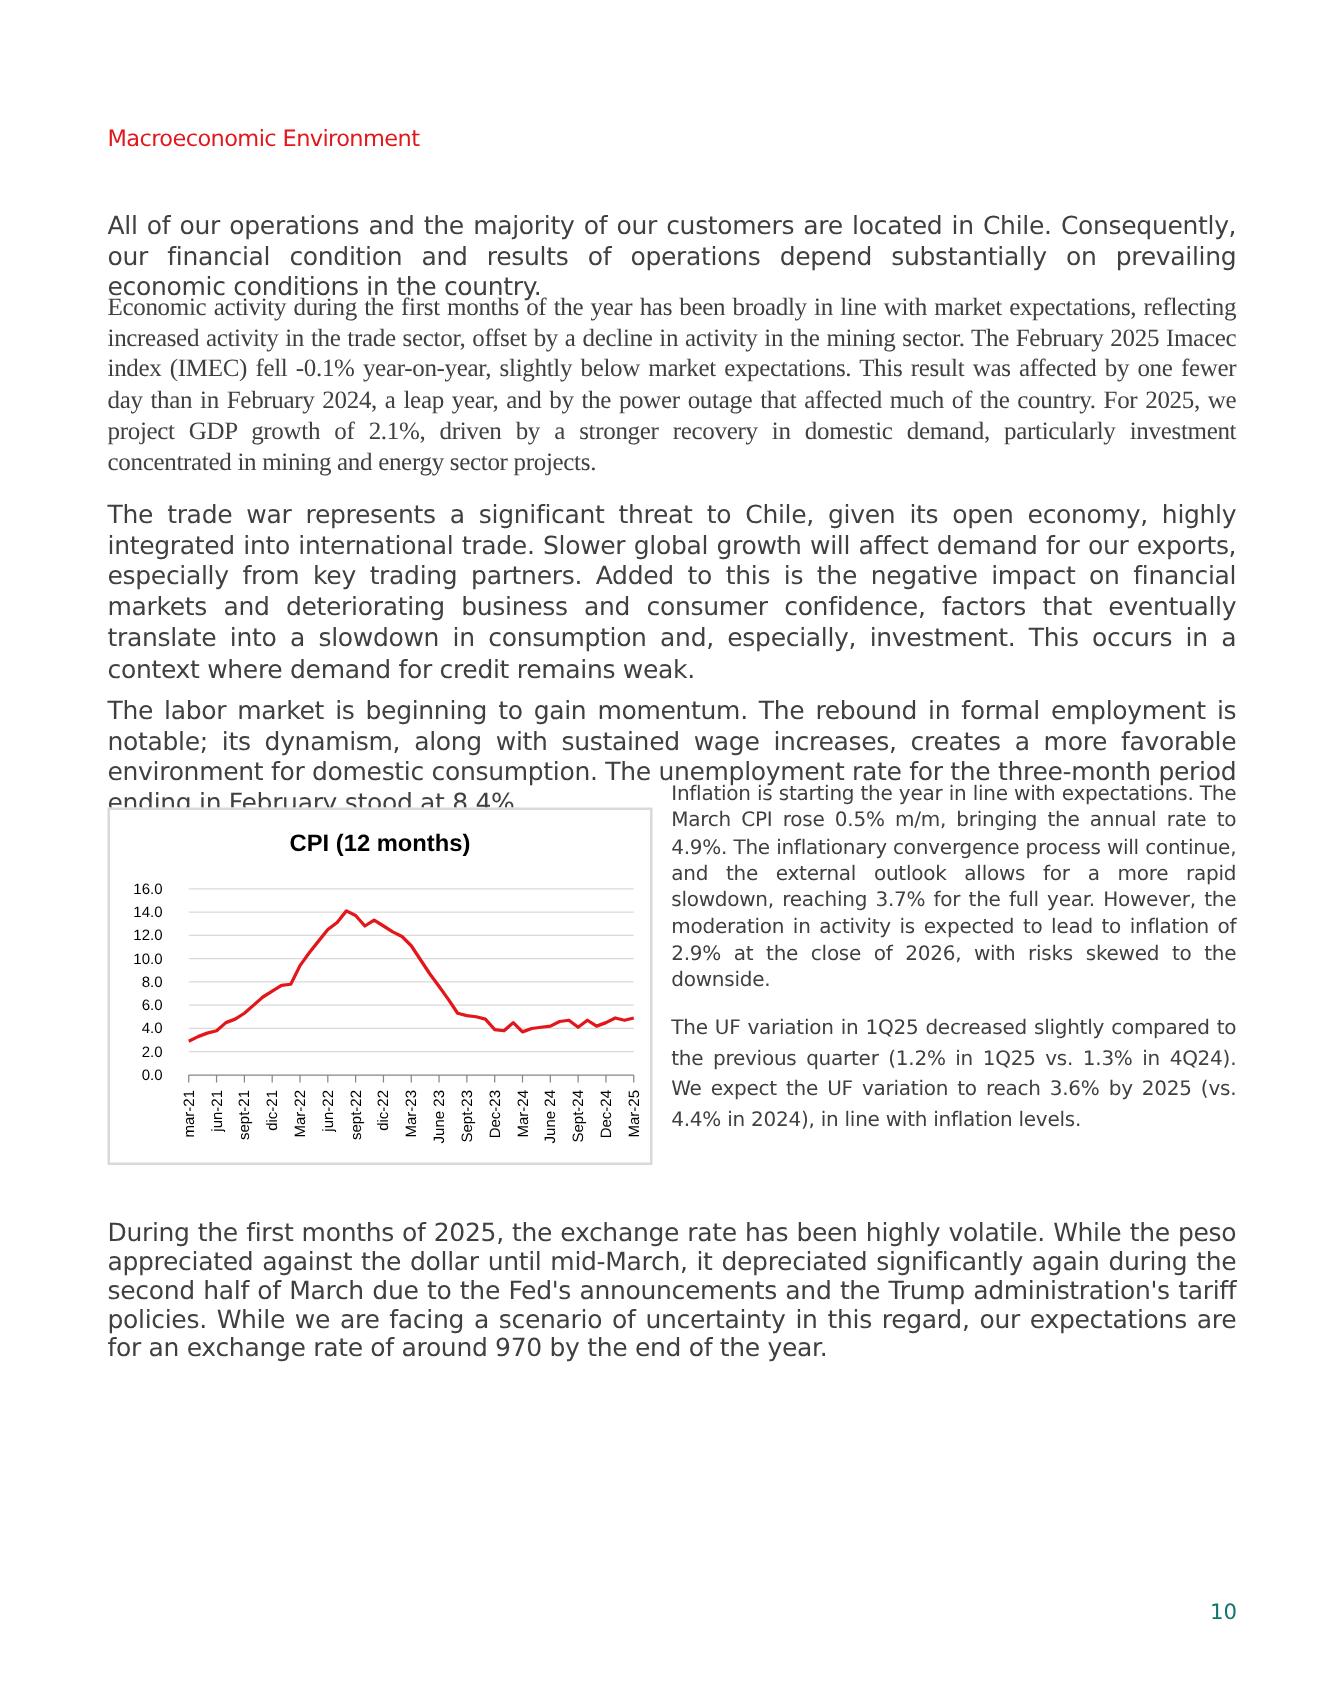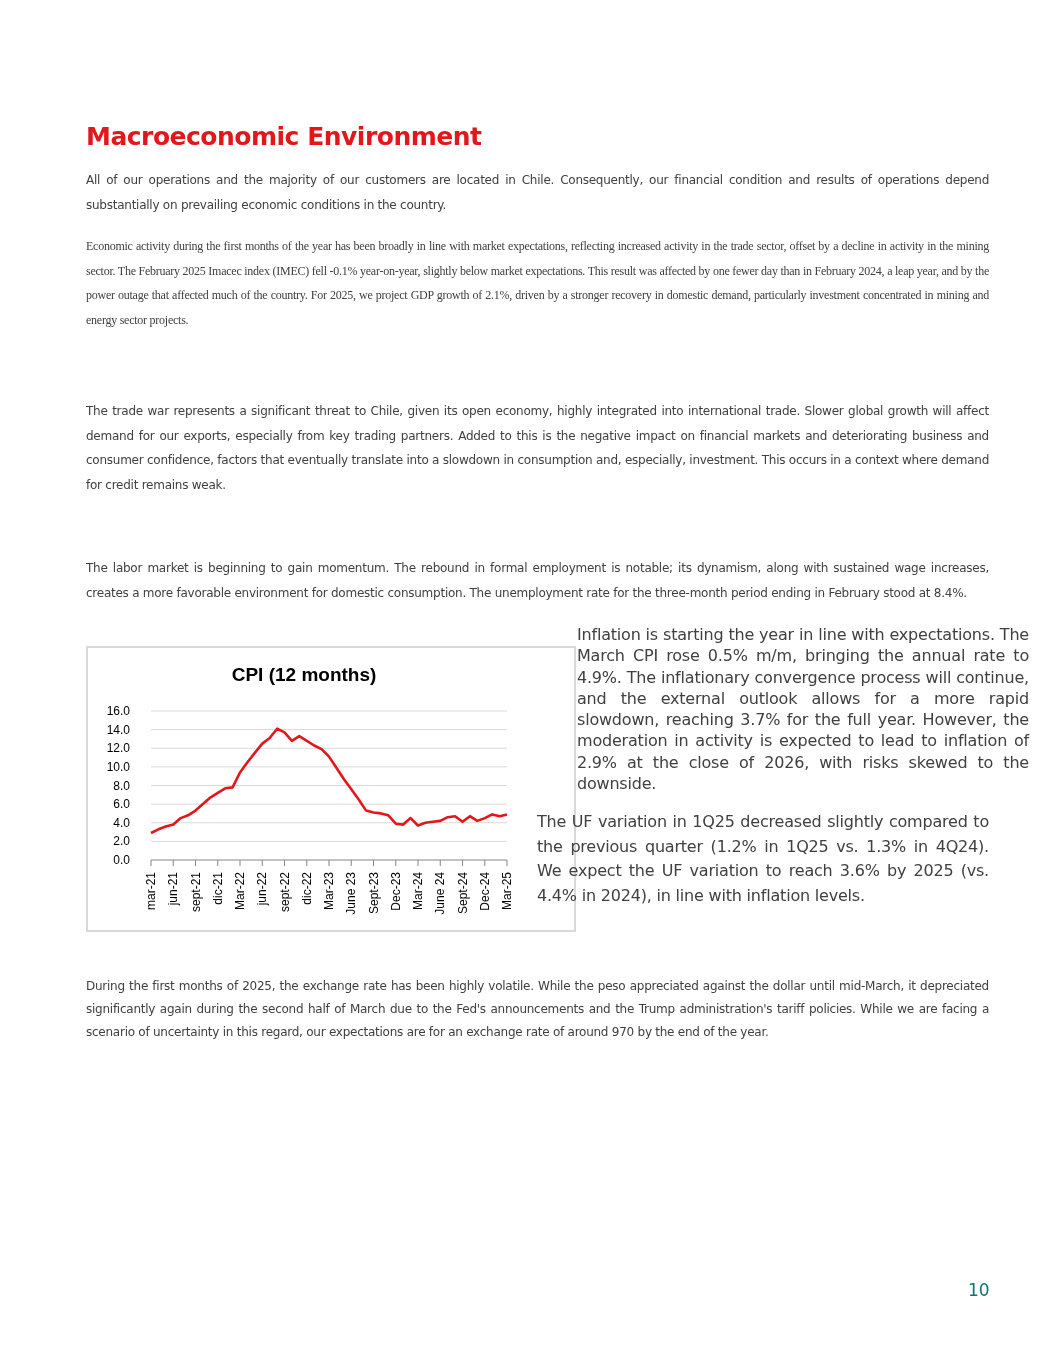--- a/index.html
+++ b/index.html
@@ -1,31 +1,31 @@
 <!DOCTYPE html>
 <html><head>
 <meta charset="utf-8">
 <style>
   html, body { margin: 0; padding: 0; background: #ffffff; }
   body { width: 1055px; height: 1365px; position: relative; overflow: hidden;
          font-family: "DejaVu Sans", sans-serif; color: #3c3c3c; }
-  .title { position: absolute; left: 86px; top: 122px; margin: 0; font-weight: bold;
-           font-size: 25px; color: #e3171b; letter-spacing: -0.5px; }
-  .para { position: absolute; left: 86px; width: 903px; margin: 0; font-size: 12px;
+  .title { position: absolute; left: 86px; top: 101px; margin: 0; font-weight: normal;
+           font-size: 18px; color: #e3171b; letter-spacing: -0.5px; }
+  .para { position: absolute; left: 86px; width: 903px; margin: 0; font-size: 20px;
           line-height: 24.7px; text-align: justify; color: #404040; letter-spacing: -0.25px; }
   #p1 { top: 168px; }
   #p2 { top: 234px; font-family: Liberation Serif, serif; }
   #p3 { top: 399px; }
   #p4 { top: 556px; }
   #p7 { top: 975px; line-height: 23px; }
   .side { position: absolute; left: 537px; width: 452px; margin: 0; font-size: 16px;
           line-height: 21.3px; text-align: justify; color: #404040; letter-spacing: -0.2px; }
-  #p5 { top: 624px; margin-left: 40px; }
+  #p5 { top: 624px; }
   #p6 { top: 810px; line-height: 24.5px; }
-  .chart-box { position: absolute; left: 86px; top: 646px; width: 490px; height: 286px;
+  .chart-box { position: absolute; left: 86px; top: 646px; width: 436px; height: 286px;
                border: 2px solid #d9d9d9; box-sizing: border-box; background: #fff; }
   .chart-box svg { position: absolute; left: 0; top: 0; }
   .page-num { position: absolute; left: 968px; top: 1280px; font-size: 17px; color: #0f766e; }
 </style>
 </head>
 <body>
 
 <h1 class="title">Macroeconomic Environment</h1>
 
 <p class="para" id="p1">All of our operations and the majority of our customers are located in Chile. Consequently, our financial condition and results of operations depend substantially on prevailing economic conditions in the country.</p>

